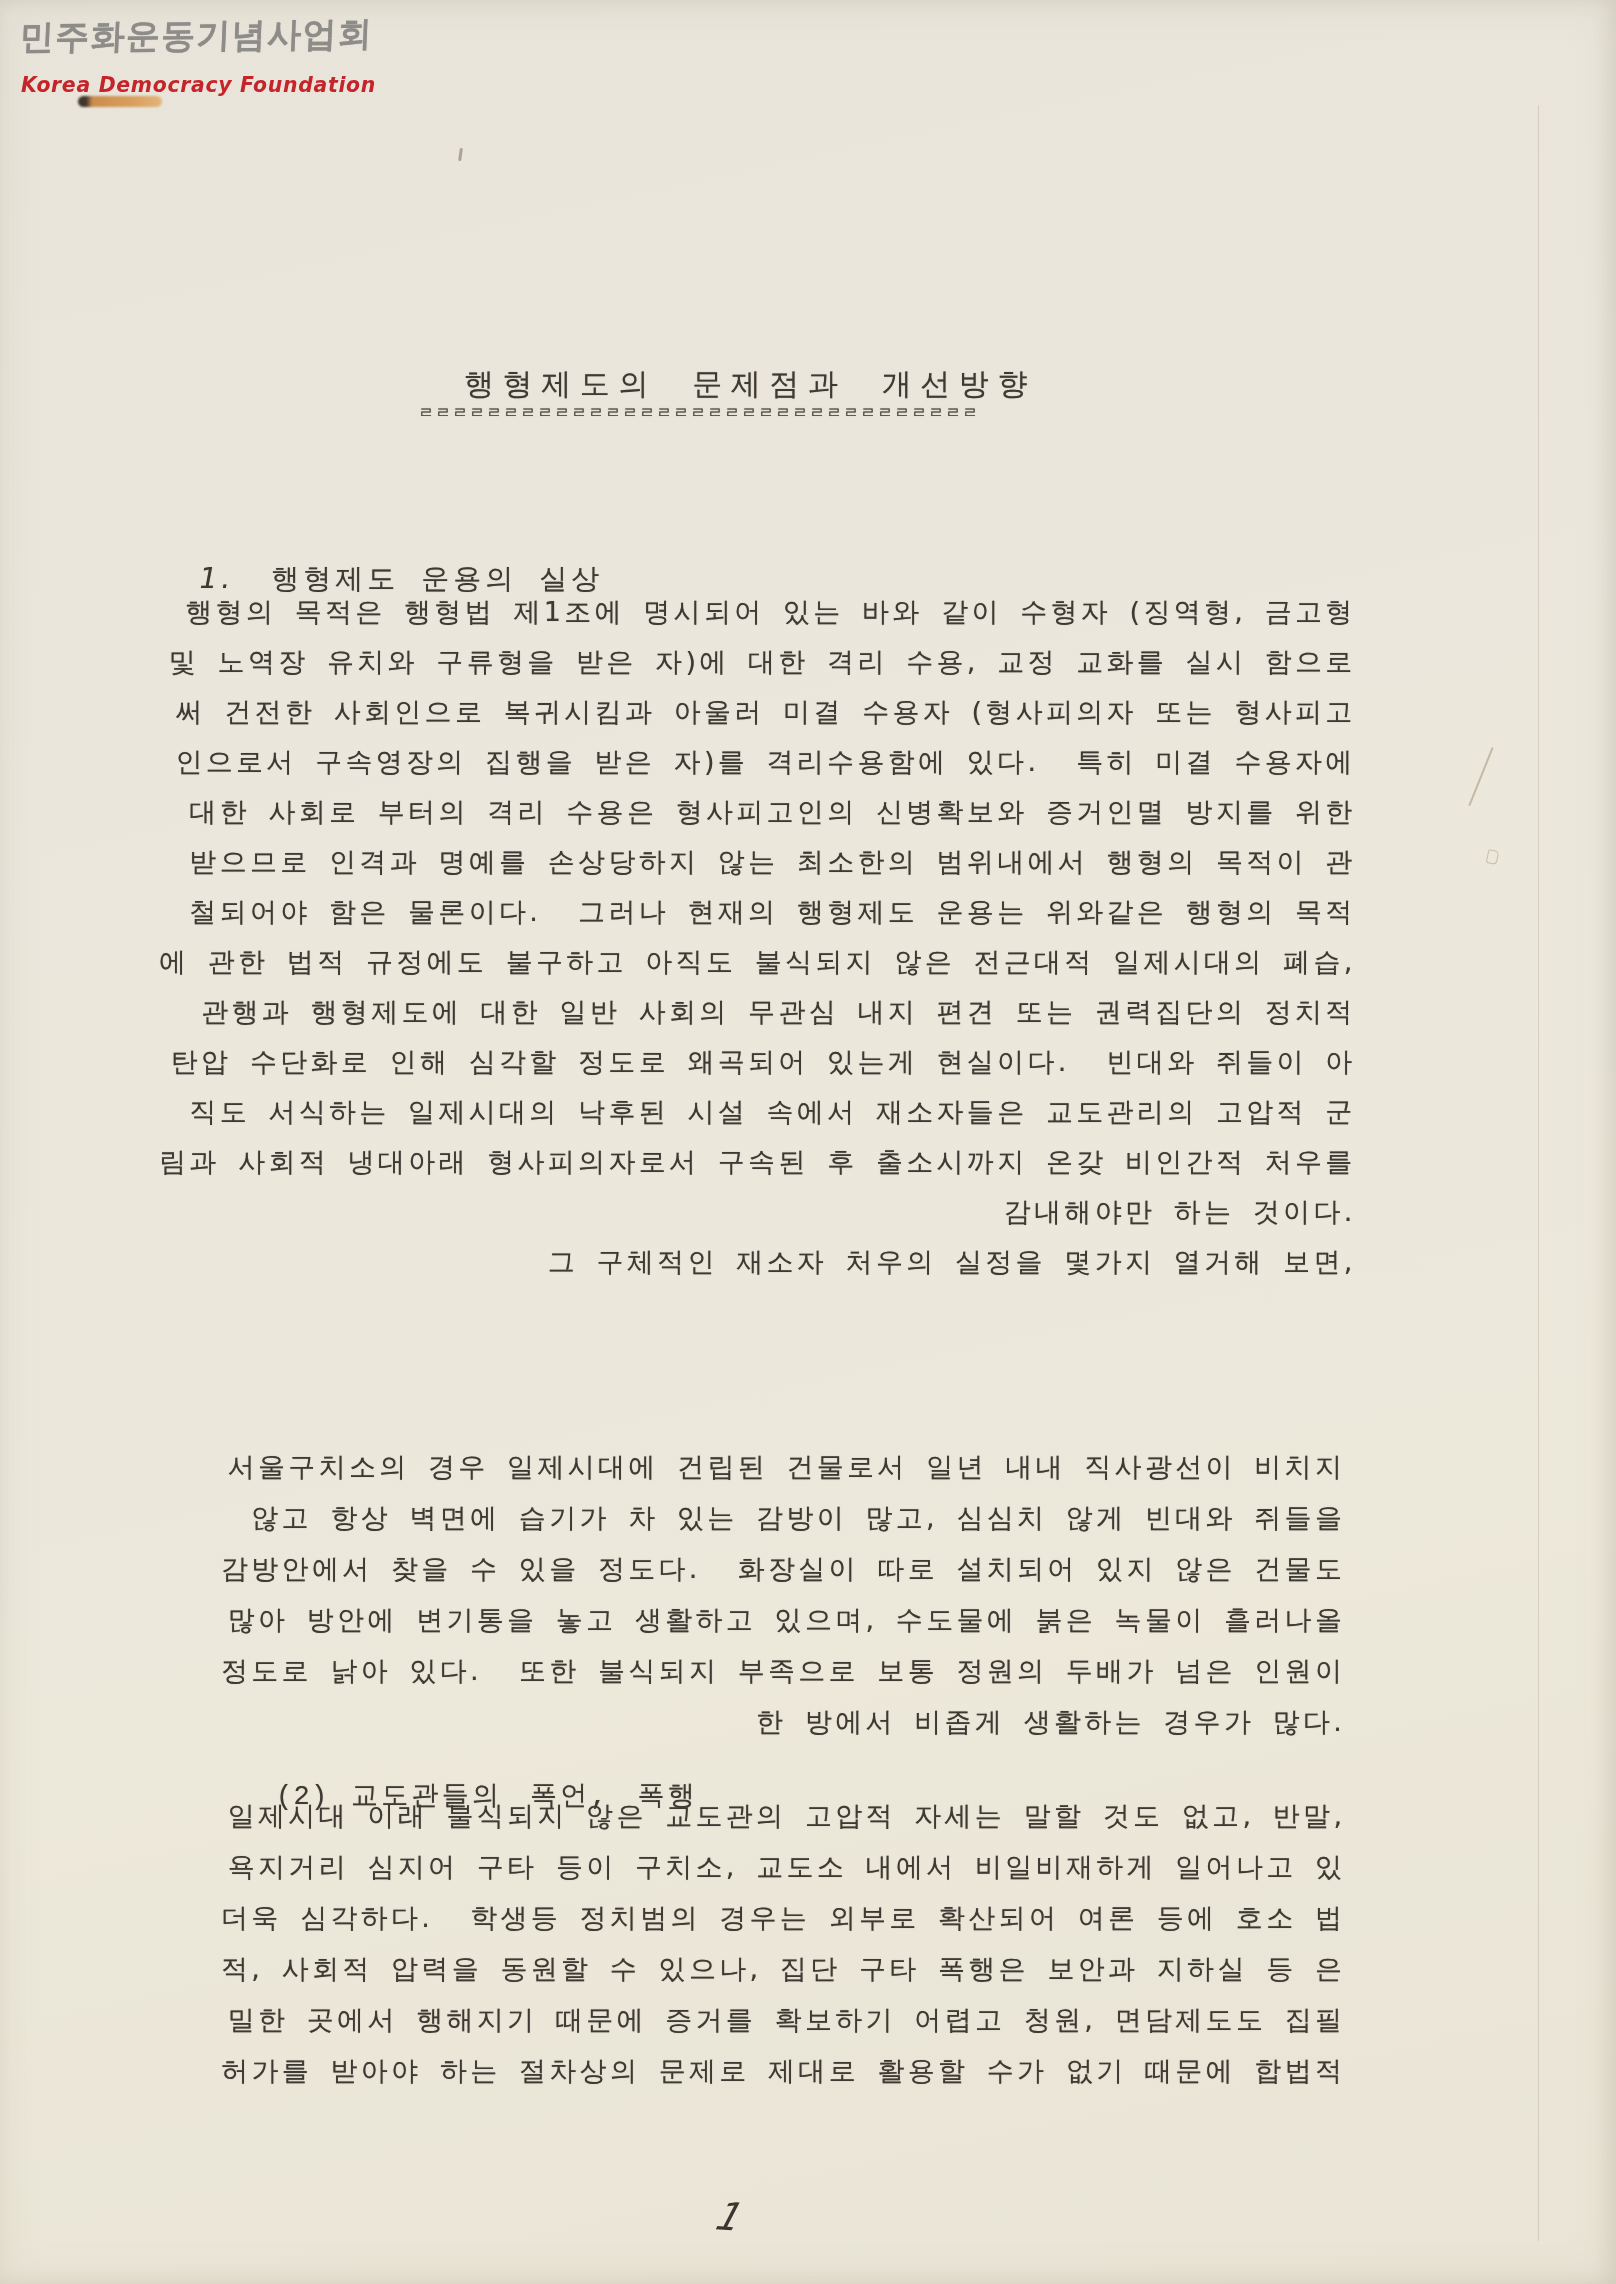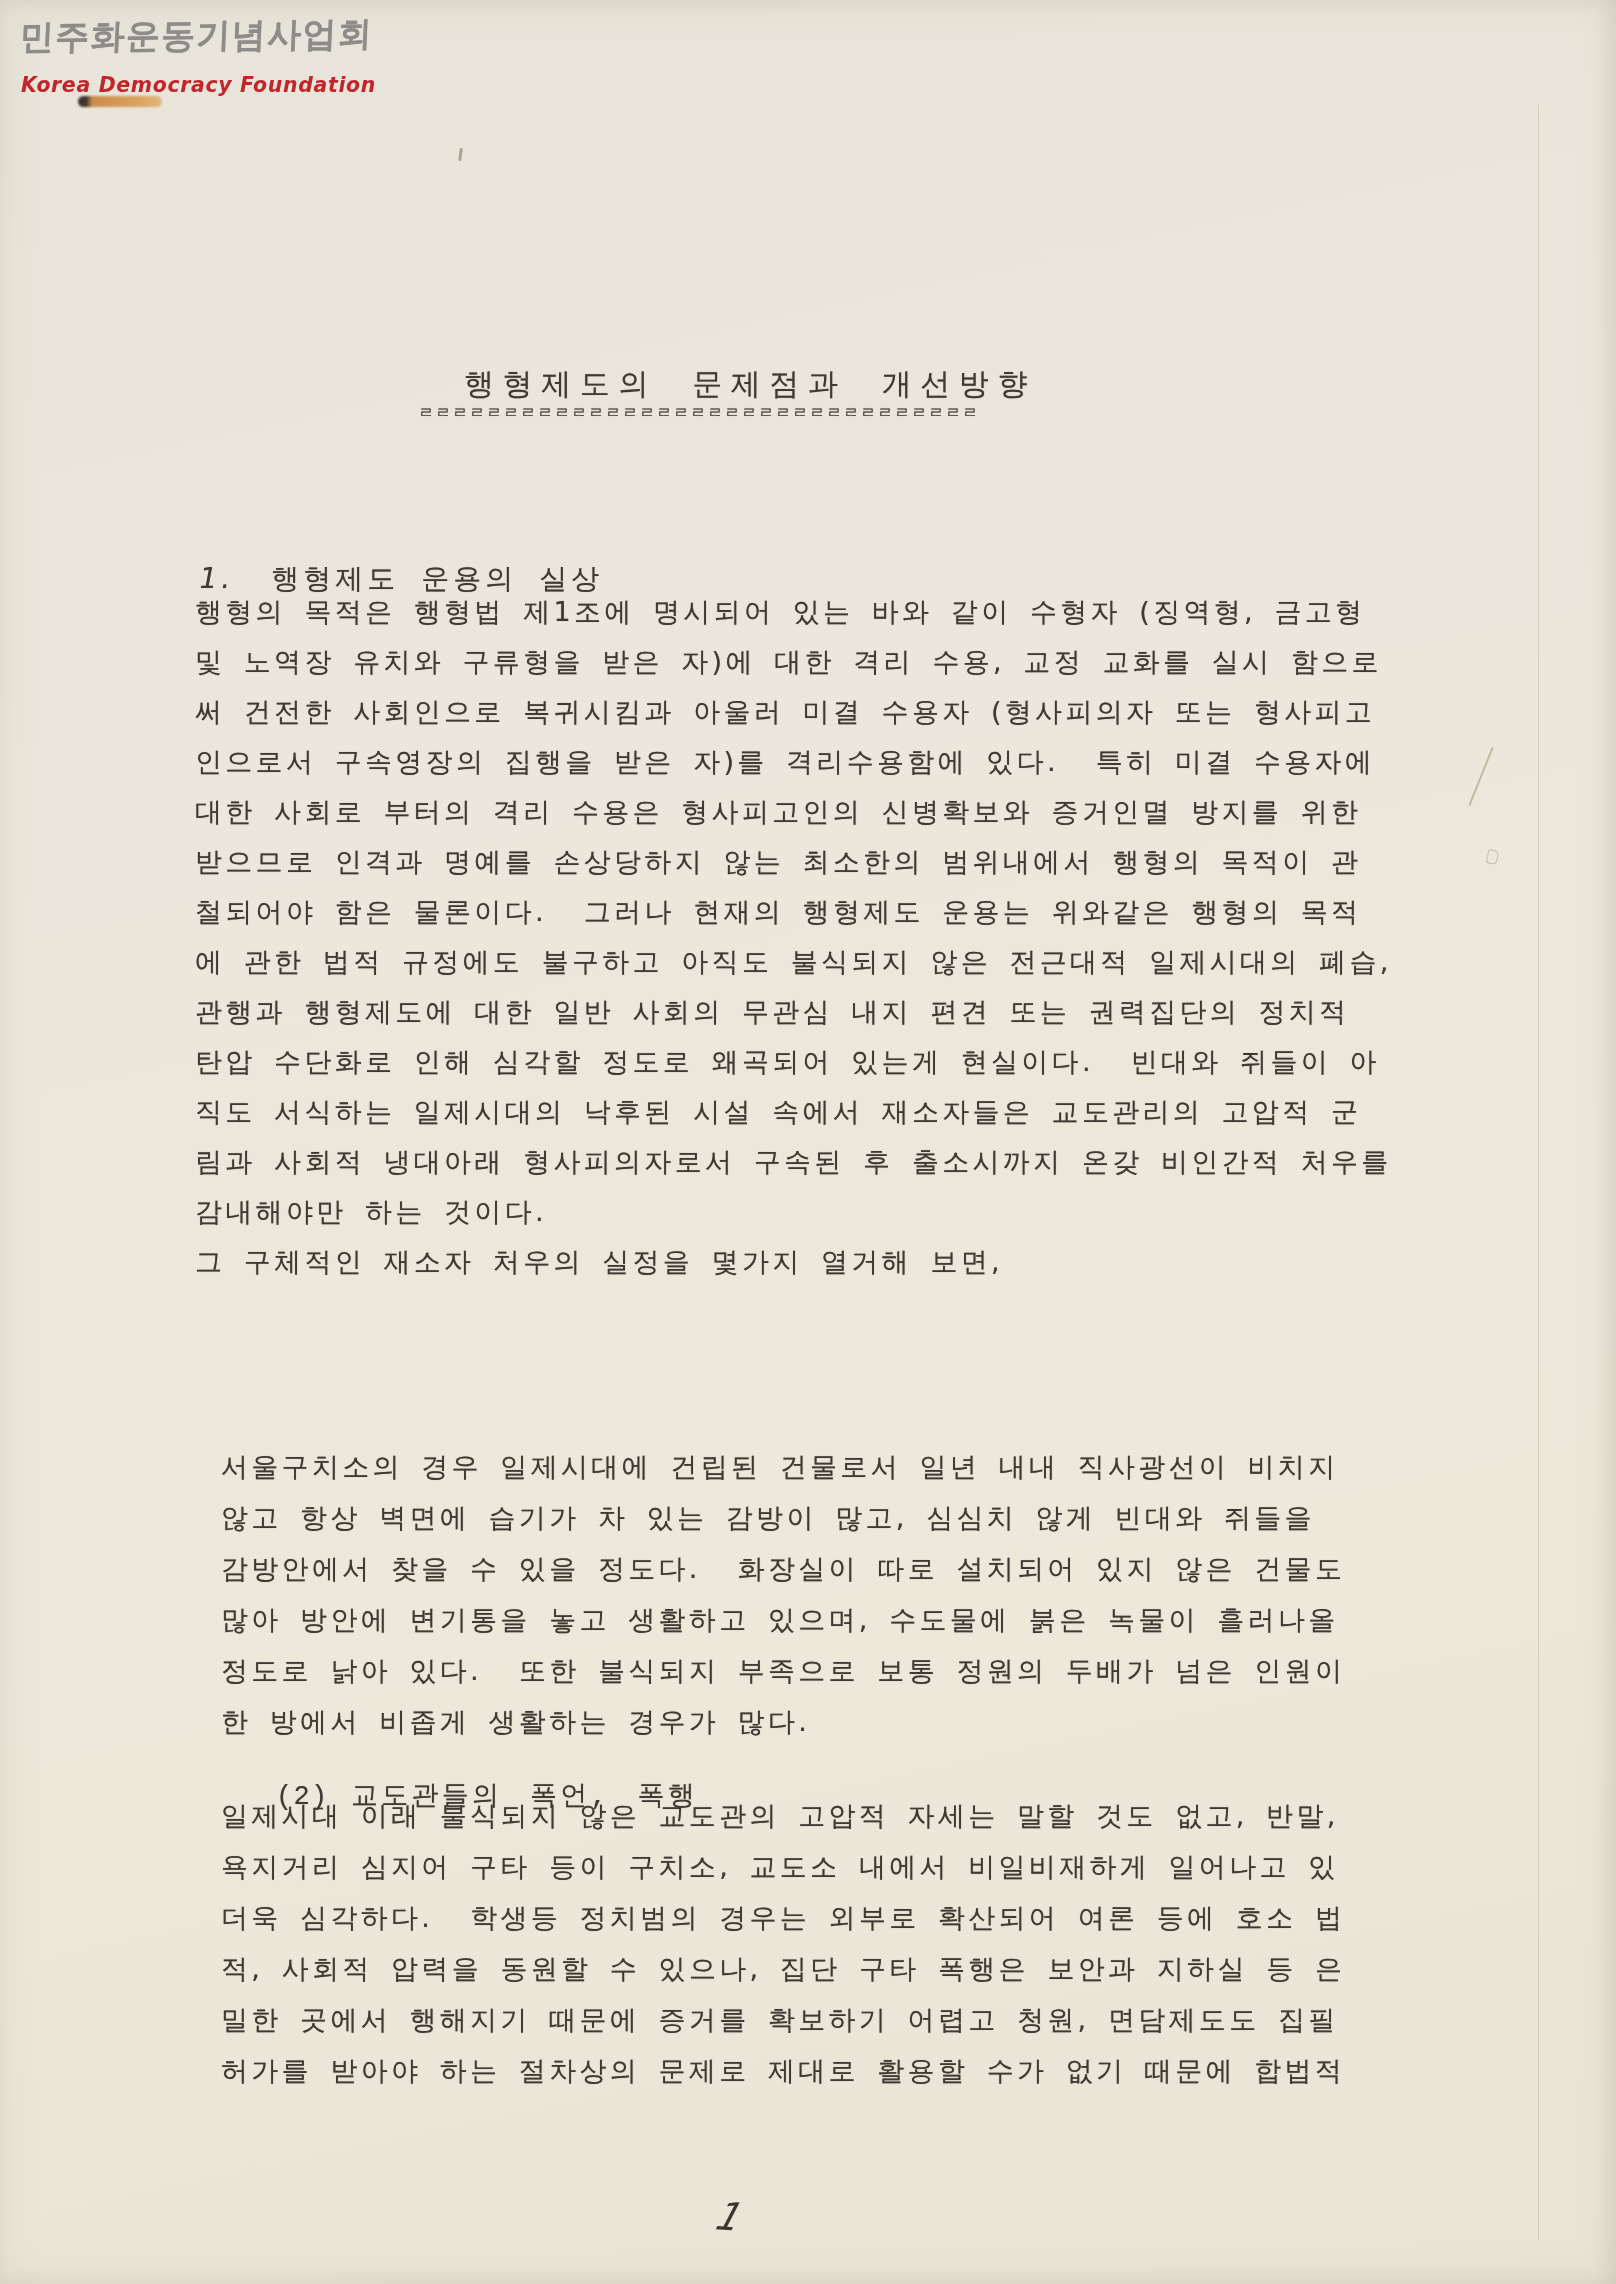--- a/index.html
+++ b/index.html
@@ -6,21 +6,21 @@
   body { background:#777; }
   .page {
     position:relative;
     width:1616px; height:2284px;
     margin:0 auto;
     background:linear-gradient(168deg,#e8e4d9 0%,#ebe7dc 35%,#ece8da 70%,#e9e4d5 100%);
     box-shadow: inset -6.6px 0 17px rgba(120,110,90,.14), inset 0 0 46px rgba(140,130,105,.10);
     overflow:hidden;
     font-family:"DejaVu Sans", sans-serif;
   }
-  .ink { color:#3e3a33; text-shadow:0 0 0.8px rgba(62,58,51,.55); }
+  .ink { color:#3e3a33; text-shadow:0 0 0.8px rgba(62,58,51,.55);text-align:right; }
 
   
   .logo-kr {
     position:absolute; left:20px; top:13px;
     font-size:34px; font-weight:bold; color:#8d8c89;
     letter-spacing:1.3px; transform:rotate(-0.6deg) skewX(-3deg);
     text-shadow:0 0 0.7px rgba(120,120,118,.6);
     white-space:pre;
   }
   .logo-en {
@@ -48,21 +48,21 @@
     font-size:16px; letter-spacing:1px; white-space:pre;
     color:#45403a; text-shadow:0 0 0.7px rgba(62,58,51,.5);
   }
 
   
   .sec-head { position:absolute; left:111px; top:527px; font-size:28px; letter-spacing:4px; word-spacing:9.2px; white-space:pre; }
   .sec-num { font-style:italic; margin-right:37px; }
 
   
   .tline { white-space:pre; font-size:27px; letter-spacing:3.3px; word-spacing:6.6px; }
-  .para-block { position:absolute; left:195px; top:587px; line-height:50px; }
+  .para-block { position:absolute; left:159px; top:587px; line-height:50px; }
   .sub-head { position:absolute; font-size:27px; letter-spacing:3.3px; word-spacing:8px; white-space:pre; }
   .sub-head .sub-num { margin-right:22.4px; letter-spacing:1.3px; }
   .sub1-head { left:166px; top:1382px; }
   .sub2-head { left:166px; top:1747px;font-family:Liberation Mono, monospace; }
   .sub1-lines { position:absolute; left:221px; top:1441px; line-height:51px; }
   .sub2-lines { position:absolute; left:221px; top:1790px; line-height:51px; }
 
   
   .page-num {
     position:absolute; left:718px; top:2195px;

